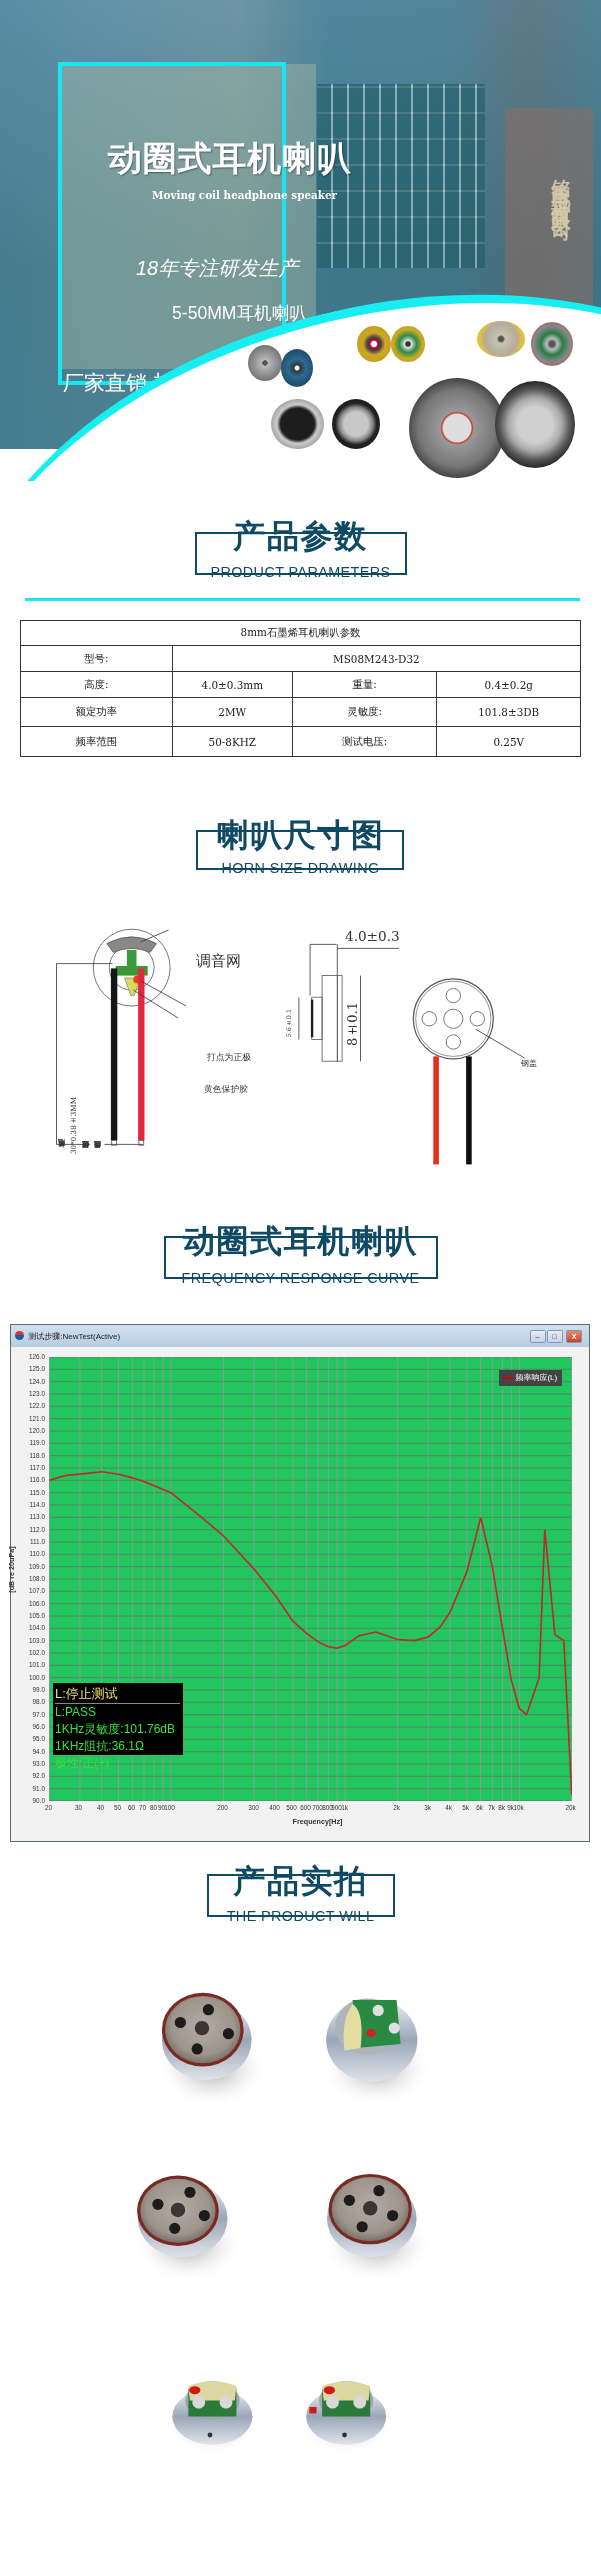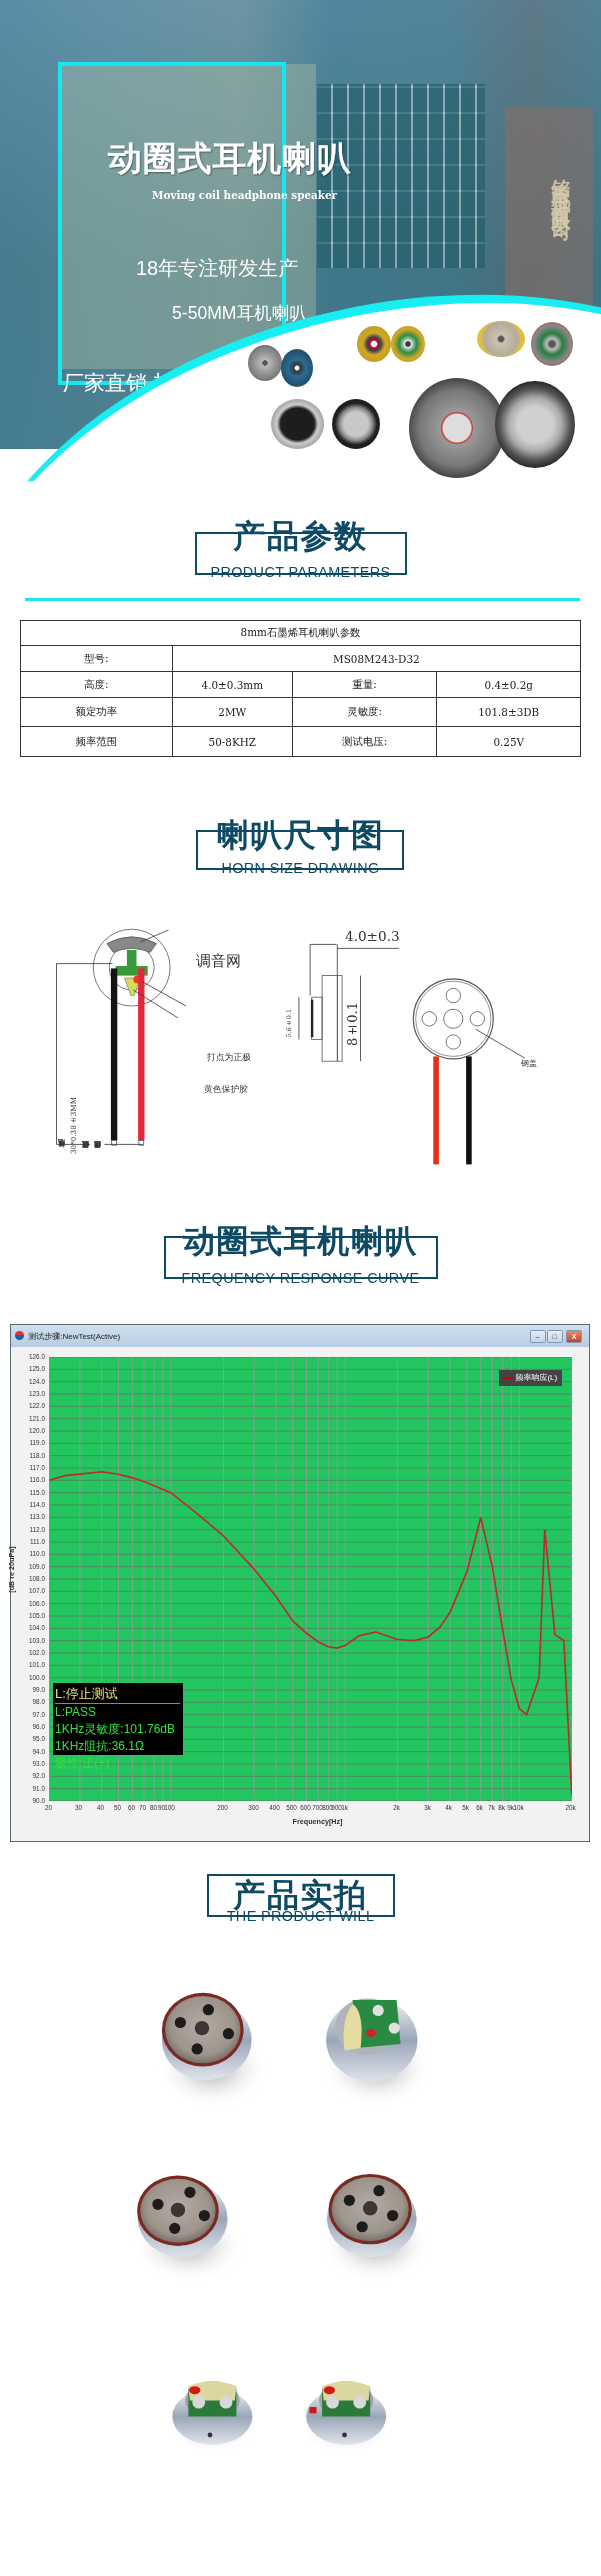--- a/index.html
+++ b/index.html
@@ -20,21 +20,21 @@
   }
   .bldg-sign { position:absolute; left:317px; top:46px; width:164px; height:40px; background: rgba(235,240,245,0.92); }
   .bldg-sign span { position:absolute; top:11.2px; font-weight:bold; }
   .sign-logo { left:8px; color:#2a6fb0; font-size:13.6px; font-style: italic; letter-spacing:0.8px; }
   .sign-cn { left:80px; color:#2a6fb0; font-size:11.2px; }
   .pillar { position:absolute; left:505px; top:108px; width:88px; height:264px; background: rgba(140,110,100,0.55); }
   .pillar-text { position:absolute; left:545px; top:164px; width:29px; writing-mode: vertical-rl; color: rgba(210,200,170,0.9); font-size:19px; font-weight:bold; letter-spacing:4.8px; }
   .hero-frame { position: absolute; left: 58px; top: 62px; width: 228px; height: 323px; border: 4px solid #17e6ee; }
   .hero-title { position:absolute; left:108px; top:136px; width:273px; color:#ffffff; font-size:34px; font-weight:bold; letter-spacing:0.8px; text-shadow: 0.8px 0.8px 1.6px rgba(0,0,0,0.4); }
   .hero-sub-en { position:absolute; left:152px; top:189px; color:#ffffff; font-family: "DejaVu Serif", "Liberation Serif", serif; font-weight:bold; font-size:10.4px; }
-  .hero-line1 { position:absolute; left:136px; top:255px; color:#ffffff; font-size:20px; }
+  .hero-line1 { position:absolute; left:136px; top:255px; color:#ffffff; font-size:20px;font-style:italic; }
   .hero-line2 { position:absolute; left:172px; top:301px; color:#ffffff; font-size:17.6px; }
   .hero-line3 { position:absolute; left:63px; top:369px; color:#ffffff; font-size:21px; }
   .wave { position:absolute; left:-48px; top:305px; width:882px; height:561px; border-radius: 50%; background:#ffffff; border-top: 9.6px solid #18eef2; transform: rotate(-13deg); }
 
   .prod { position:absolute; border-radius: 50%; }
 
   .cyan-rule { position:absolute; left:25px; top:598px; width:555px; height:3.2px; background:#17e8ee; }
 
   
   .sec-head { position:absolute; left:0; width:601px; height:80px; }
@@ -379,21 +379,21 @@
     <div class="st1">L:停止测试</div>
     <div class="st">L:PASS</div>
     <div class="st">1KHz灵敏度:101.76dB</div>
     <div class="st">1KHz阻抗:36.1Ω</div>
     <div class="st">极性:正(+)</div>
   </div>
 </div>
 
 <div class="sec-head" style="top:1855px;">
   <div class="bracket" style="left:207px;top:19px;width:188px;height:43px;"></div>
-  <div class="cn" style="top:19px;">产品实拍</div>
+  <div class="cn" style="top:5px;">产品实拍</div>
   <div class="en" style="top:53px;">THE PRODUCT WILL</div>
 </div>
 
 <div>
   <svg class="abs" style="left:0;top:1956px;" width="601" height="620" viewBox="0 0 750 774">
     <defs>
       <radialGradient id="steel" cx="50%" cy="45%" r="60%">
         <stop offset="0%" stop-color="#b4aca4"></stop>
         <stop offset="70%" stop-color="#9d948c"></stop>
         <stop offset="100%" stop-color="#6a625c"></stop>

